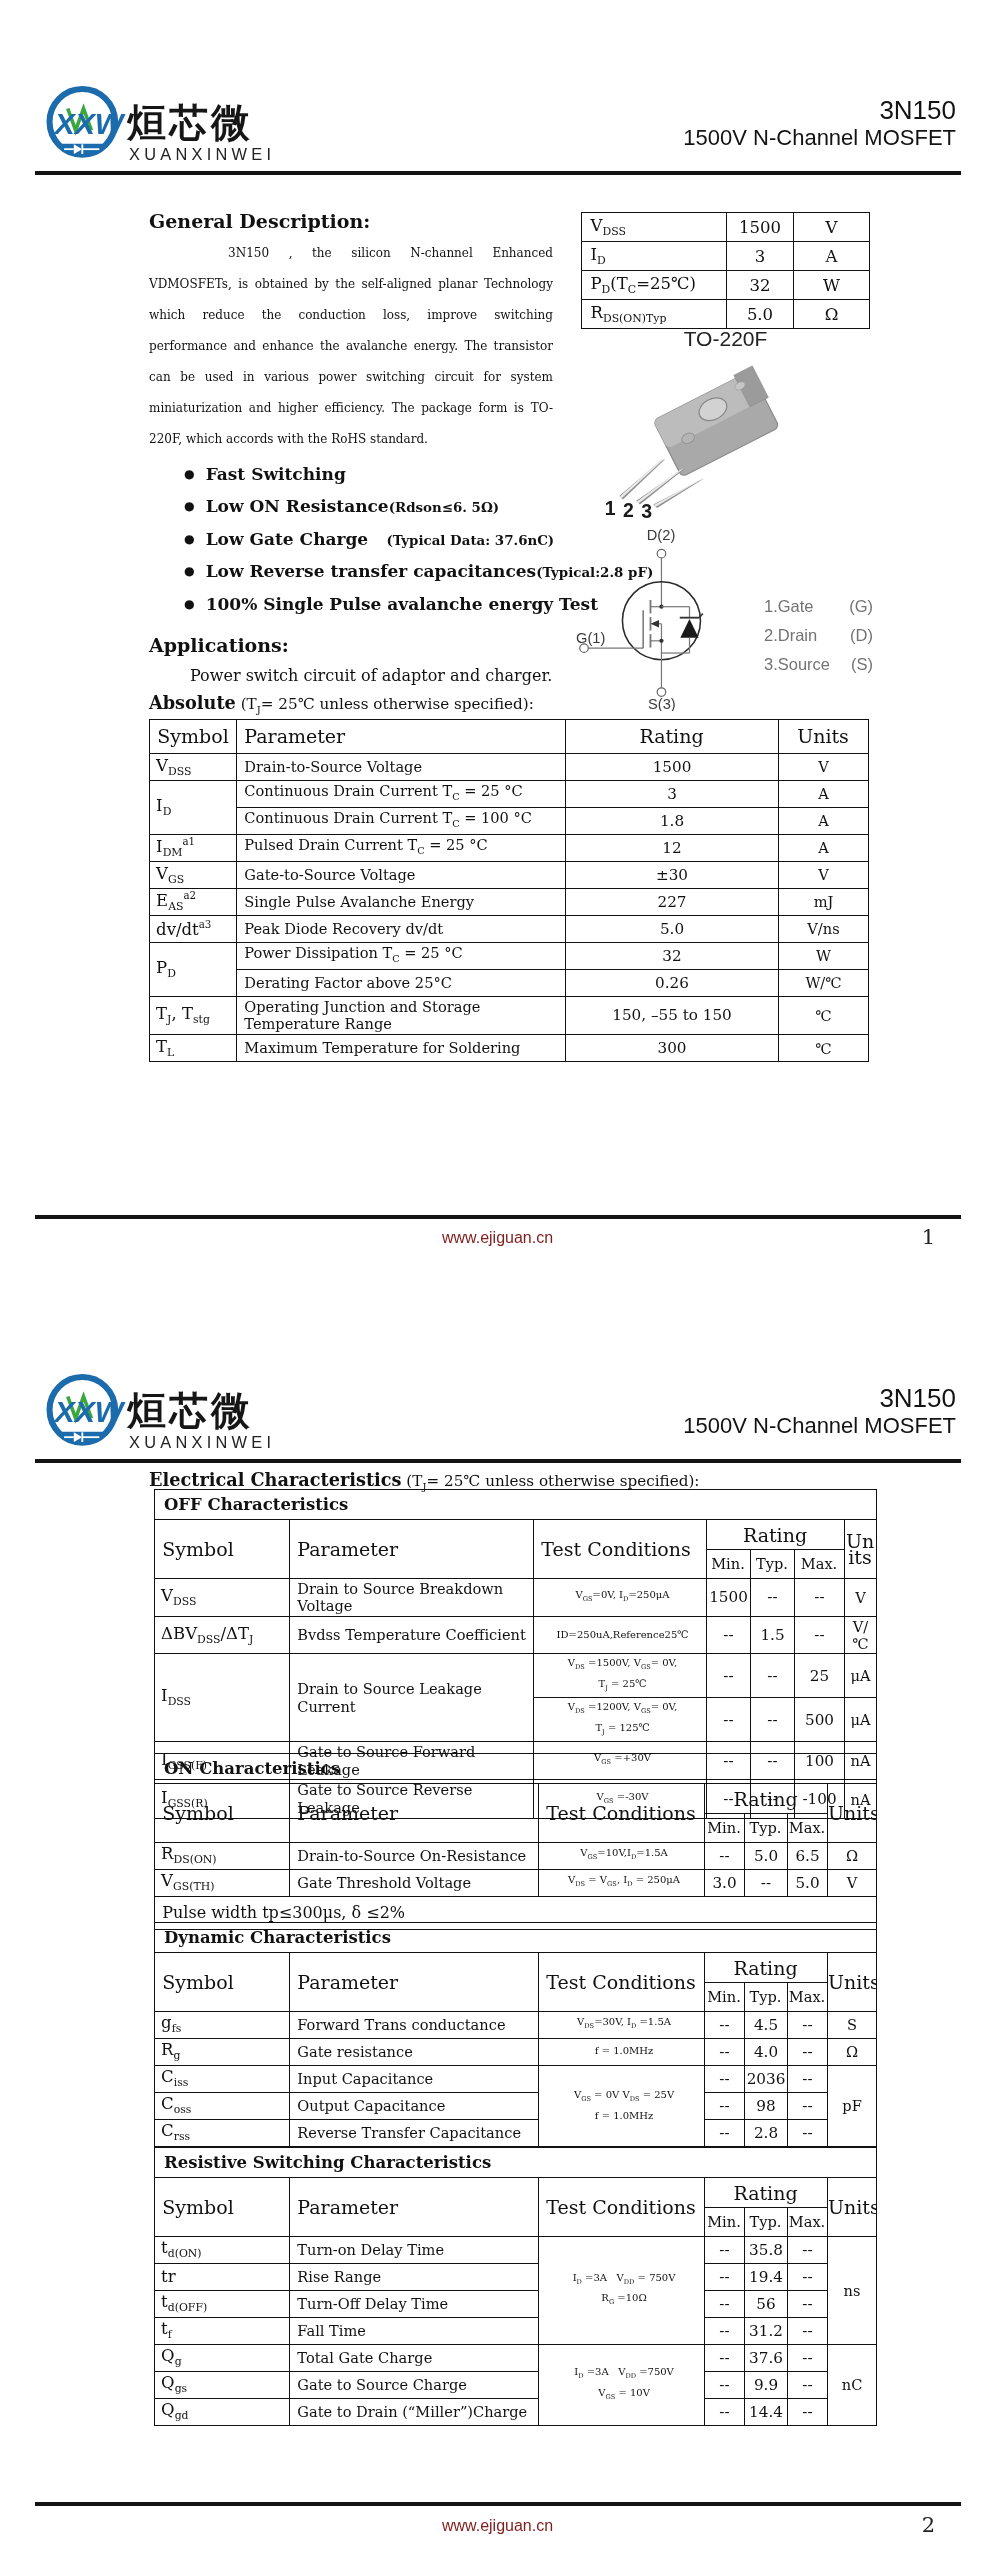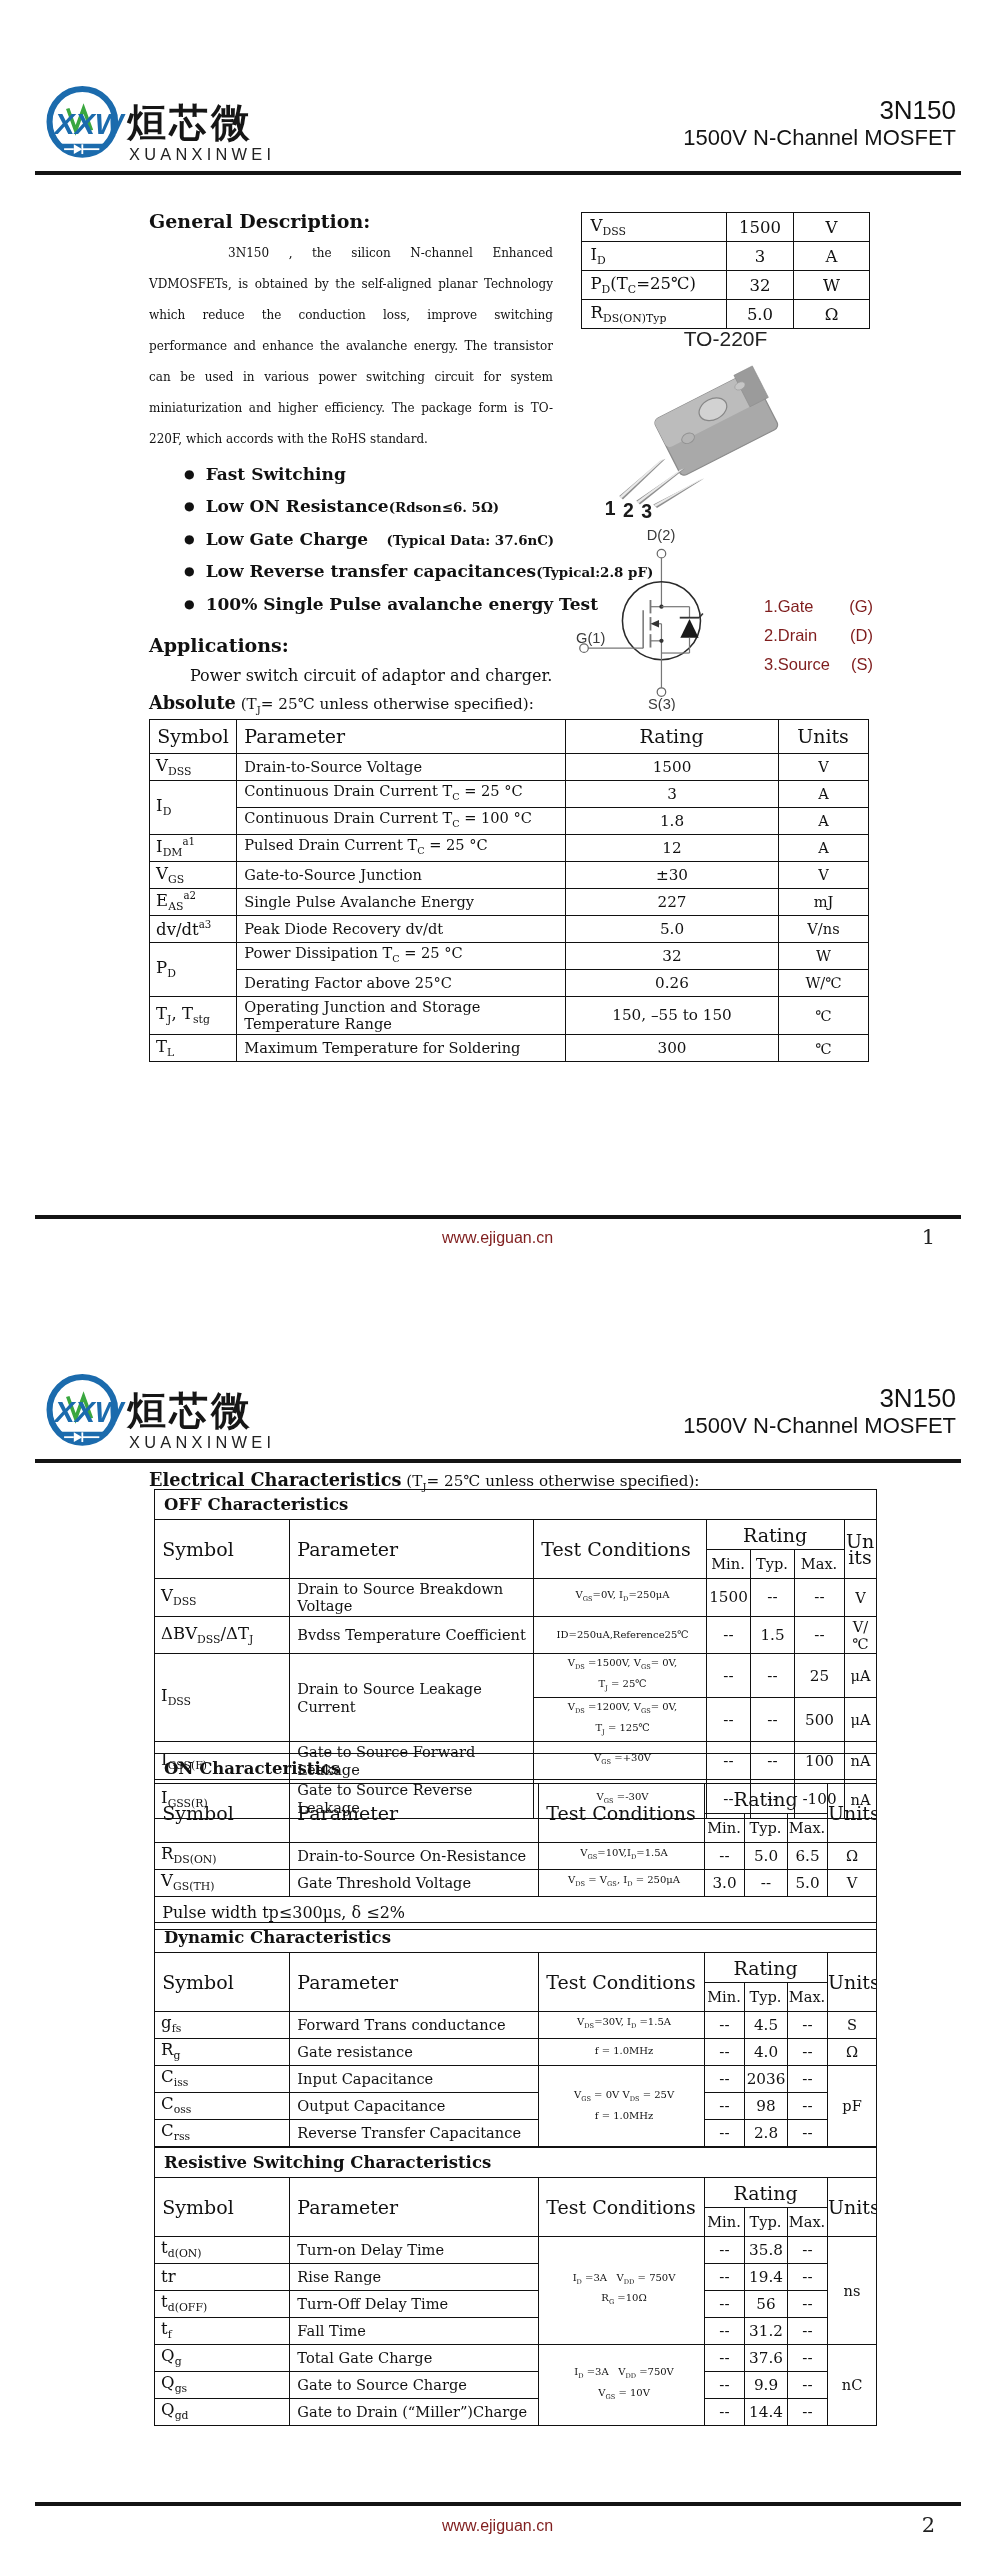--- a/index.html
+++ b/index.html
@@ -42,21 +42,21 @@
   sup{font-size:62%;vertical-align:super}
   .note td{font-size:16px;text-align:left;padding-left:7.3px;height:30.5px}
   
   .sum td{height:26px}
   .sum .sym{font-size:16.5px;padding-left:8.5px}
   .sum .v,.sum .u{font-size:16.5px}
   .abs tr{height:27px}
   .abs tr.hd{height:34px}
   .ct tr{height:27px}
   .pkg-label{width:207px;text-align:center;font-family:"Liberation Sans",sans-serif;font-size:21px;color:#222}
-  .legend{font-family:"Liberation Sans",sans-serif;font-size:16.5px;color:#7f1d1d}
+  .legend{font-family:"Liberation Sans",sans-serif;font-size:16.5px;color:#737373}
   .leg-row{display:flex;justify-content:space-between;width:109px;line-height:29px}
   
   .ft-rule{position:absolute;left:35px;right:34px;height:3.7px;background:#141414}
   .ft-site{position:absolute;left:0;width:100%;text-align:center;font-family:"Liberation Sans",sans-serif;font-size:16px;color:#7f1d1d}
   .ft-page{position:absolute;right:60px;font-size:21px;color:#222}
   svg text{font-family:"Liberation Sans",sans-serif}
 </style>
 </head>
 <body>
 
@@ -256,21 +256,21 @@
             <td class="u">A</td>
           </tr>
       <tr>
             <td class="sym">I<sub>DM</sub><sup>a1</sup></td>
             <td class="par">Pulsed Drain Current T<sub>C</sub> = 25 °C</td>
             <td class="v">12</td>
             <td class="u">A</td>
           </tr>
       <tr>
             <td class="sym">V<sub>GS</sub></td>
-            <td class="par">Gate-to-Source Junction</td>
+            <td class="par">Gate-to-Source Voltage</td>
             <td class="v">±30</td>
             <td class="u">V</td>
           </tr>
       <tr>
             <td class="sym">E<sub>AS</sub><sup>a2</sup></td>
             <td class="par">Single Pulse Avalanche Energy</td>
             <td class="v">227</td>
             <td class="u">mJ</td>
           </tr>
       <tr>

